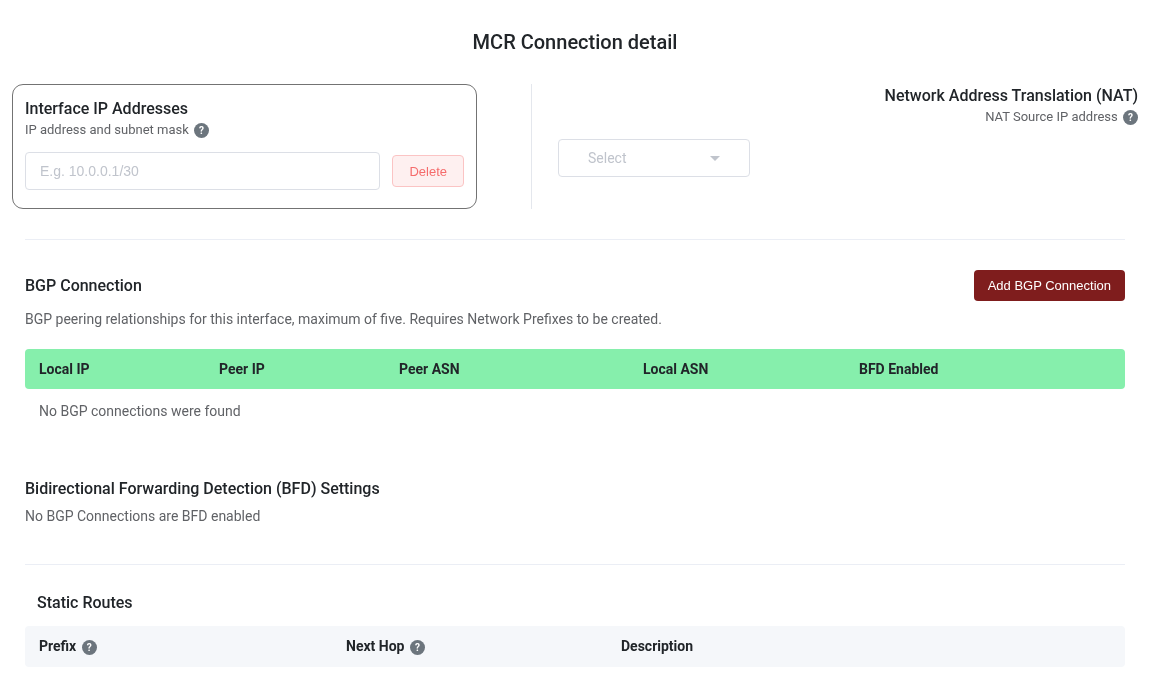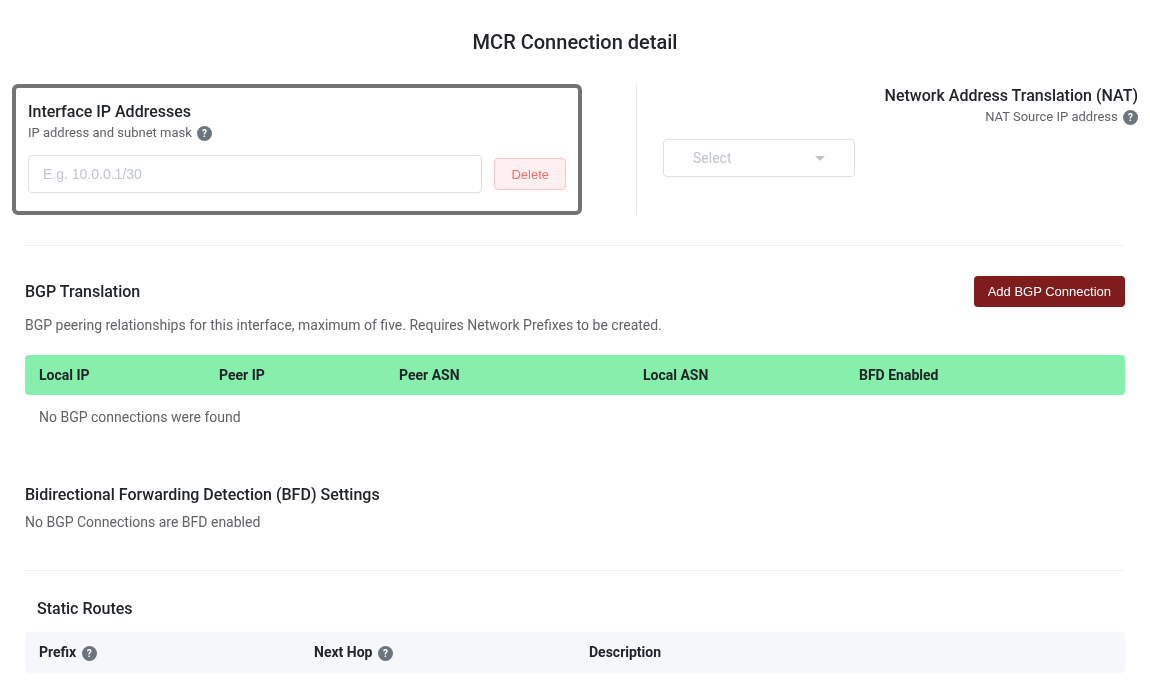--- a/index.html
+++ b/index.html
@@ -21,24 +21,24 @@
     font-weight: 500;
     margin: 20px 0 30px 0;
     color: #212529;
   }
   .top-row {
     display: flex;
     padding: 0 12px;
     margin-bottom: 30px;
   }
   .ip-card {
-    border: 4px solid #737373;
+    border: 1px solid #737373;
     padding: 14px 12px 18px 12px;
-    width: 570px;
-    border-radius: 6px;
+    width: 465px;
+    border-radius: 11px;
   }
   .ip-card h3 {
     font-size: 16px;
     font-weight: 500;
     margin: 0 0 4px 0;
   }
   .sublabel {
     font-size: 13px;
     color: #606266;
     margin: 0 0 14px 0;
@@ -190,21 +190,21 @@
   .static-thead {
     display: flex;
     background: #f5f7fa;
     border-radius: 4px;
     padding: 12px 14px;
     font-weight: 700;
     font-size: 14px;
     color: #212529;
     margin-bottom: 26px;
   }
-  .static-thead .c1 { width: 275px; }
+  .static-thead .c1 { width: 307px; }
   .static-thead .c2 { width: 275px; }
   .static-thead .c3 { flex: 1; }
 </style>
 </head>
 <body>
 
 <div class="container">
   <div class="page-title">MCR Connection detail</div>
 
   <div class="top-row">
@@ -231,21 +231,21 @@
       <div class="select-box">
         <span>Select</span>
         <span class="chevron-down"></span>
       </div>
     </div>
   </div>
 
   <div class="section">
     <hr class="hr">
     <div class="bgp-header-row">
-      <h3>BGP Translation</h3>
+      <h3>BGP Connection</h3>
       <button class="add-bgp-btn">Add BGP Connection</button>
     </div>
     <p class="bgp-desc">BGP peering relationships for this interface, maximum of five. Requires Network Prefixes to be created.</p>
     <div class="table">
       <div class="thead bgp-thead">
         <div class="c1">Local IP</div>
         <div class="c2">Peer IP</div>
         <div class="c3">Peer ASN</div>
         <div class="c4">Local ASN</div>
         <div class="c5">BFD Enabled</div>

